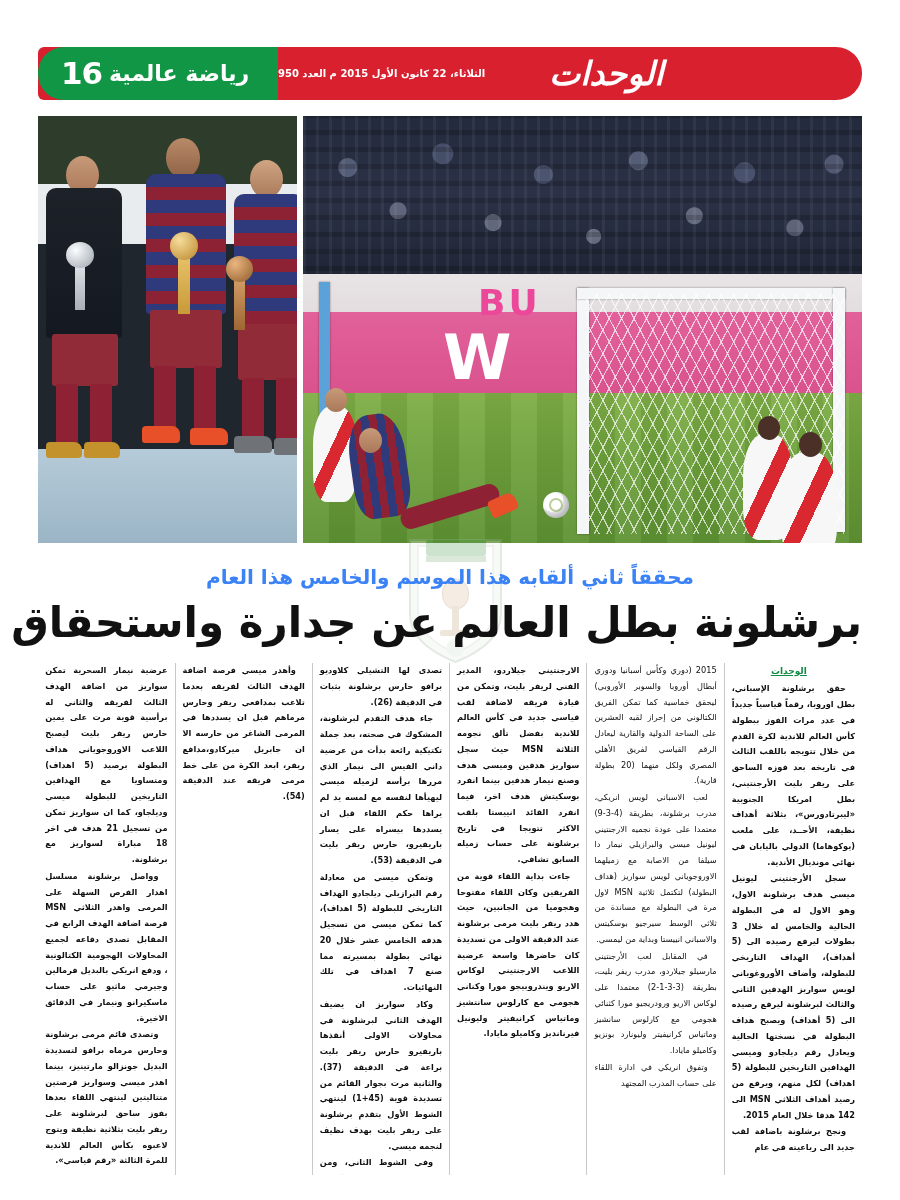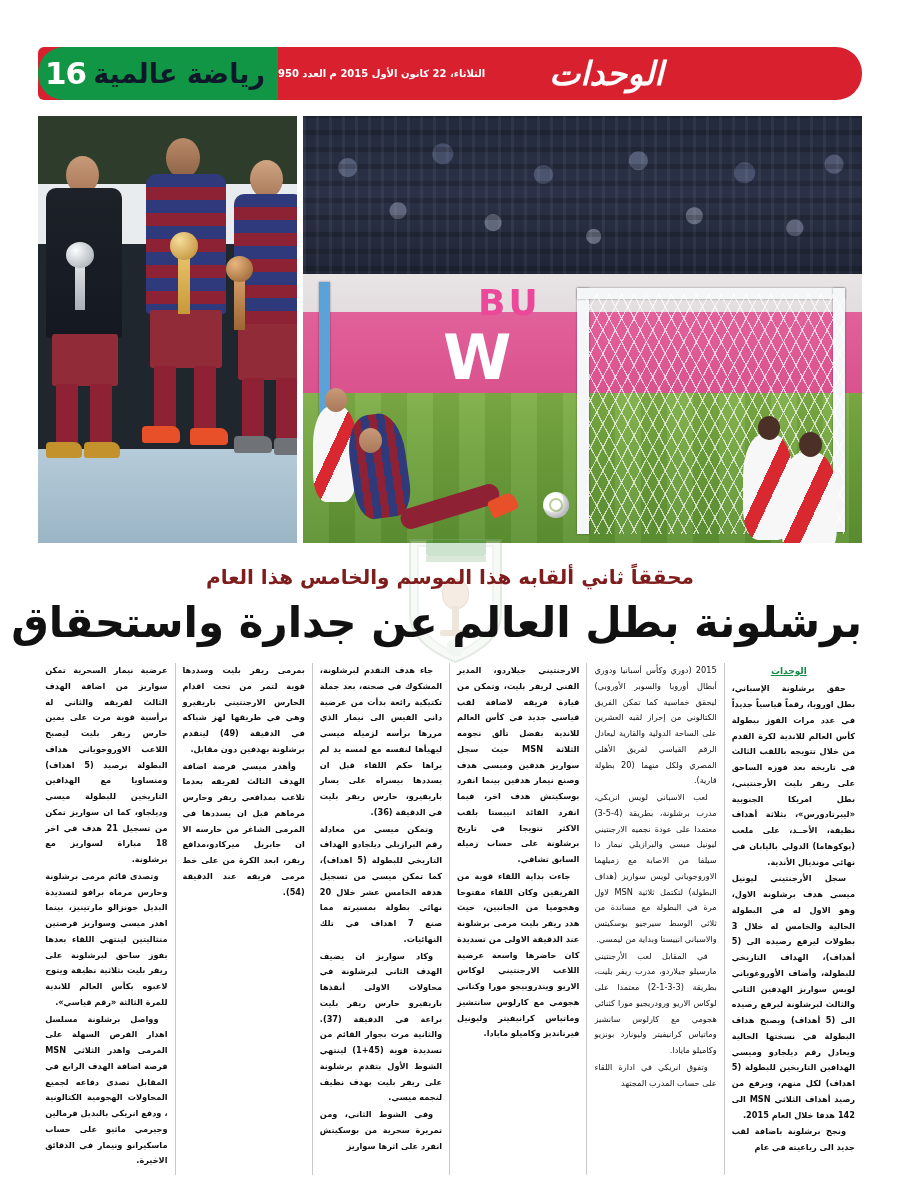--- a/index.html
+++ b/index.html
@@ -50,22 +50,22 @@
 
   .badge-number {
     color: #ffffff;
     font-size: 31px;
     font-weight: bold;
     line-height: 1;
     letter-spacing: -1px;
   }
 
   .badge-label {
-    color: #0f172a;
-    font-size: 27px;
+    color: #ffffff;
+    font-size: 22px;
     font-weight: bold;
     line-height: 1;
   }
 
   .masthead-date {
     flex: 0 0 auto;
     color: #ffffff;
     font-size: 10px;
     font-weight: bold;
     align-self: center;
@@ -229,21 +229,21 @@
   }
 
   
   .kicker {
     position: absolute;
     top: 565px; right: 38px;
     width: 824px;
     text-align: center;
     font-size: 20px;
     font-weight: bold;
-    color: #7f1d1d;
+    color: #3b82f6;
     letter-spacing: 0;
     direction: rtl;
   }
 
   .headline {
     position: absolute;
     top: 597px; right: 38px;
     width: 824px;
     text-align: center;
     font-size: 42px;
@@ -398,42 +398,42 @@
 
     <div class="col col-bold">
       <p class="byline">الوحدات</p>
       <p>حقق برشلونة الإسباني، بطل اوروبا، رقماً قياسياً جديداً في عدد مرات الفوز ببطولة كأس العالم للاندية لكرة القدم من خلال تتويجه باللقب الثالث في تاريخه بعد فوزه الساحق على ريفر بليت الأرجنتيني، بطل امريكا الجنوبية «ليبرتادورس»، بثلاثة أهداف نظيفة، الأحــد، على ملعب (يوكوهاما) الدولي باليابان في نهائي مونديال الأندية.</p>
       <p>سجل الأرجنتيني ليونيل ميسي هدف برشلونة الاول، وهو الاول له في البطولة الحالية والخامس له خلال 3 بطولات ليرفع رصيده الى (5 أهداف)، الهداف التاريخي للبطولة، وأضاف الأوروغوياني لويس سواريز الهدفين الثاني والثالث لبرشلونة ليرفع رصيده الى (5 أهداف) ويصبح هداف البطولة في نسختها الحالية ويعادل رقم ديلجادو وميسي الهدافين التاريخين للبطولة (5 اهداف) لكل منهم، ويرفع من رصيد أهداف الثلاثي MSN الى 142 هدفا خلال العام 2015.</p>
       <p>ونجح برشلونة باضافة لقب جديد الى رباعيته في عام</p>
     </div>
 
     <div class="col col-light">
       <p class="noindent">2015 (دوري وكأس أسبانيا ودوري أبطال أوروبا والسوبر الأوروبي) ليحقق خماسية كما تمكن الفريق الكتالوني من إحراز لقبه العشرين على الساحة الدولية والقارية ليعادل الرقم القياسي لفريق الأهلي المصري ولكل منهما (20 بطولة قارية).</p>
-      <p>لعب الاسباني لويس انريكي، مدرب برشلونة، بطريقة (4-5-3) معتمدا على عودة نجميه الارجنتيني ليونيل ميسي والبرازيلي نيمار دا سيلفا من الاصابة مع زميلهما الاوروجوياني لويس سواريز (هداف البطولة) لتكتمل ثلاثية MSN لاول مرة في البطولة مع مساندة من ثلاثي الوسط سيرجيو بوسكيتس والاسباني انييستا وبداية من ليمسي.</p>
+      <p>لعب الاسباني لويس انريكي، مدرب برشلونة، بطريقة (4-3-9) معتمدا على عودة نجميه الارجنتيني ليونيل ميسي والبرازيلي نيمار دا سيلفا من الاصابة مع زميلهما الاوروجوياني لويس سواريز (هداف البطولة) لتكتمل ثلاثية MSN لاول مرة في البطولة مع مساندة من ثلاثي الوسط سيرجيو بوسكيتس والاسباني انييستا وبداية من ليمسي.</p>
       <p>في المقابل لعب الأرجنتيني مارسيلو جيلاردو، مدرب ريفر بليت، بطريقة (3-3-1-2) معتمدا على لوكاس الاريو ورودريجيو مورا كثنائي هجومي مع كارلوس سانشيز وماتياس كرانيفيتر وليونارد بونزيو وكاميلو مايادا.</p>
       <p>وتفوق انريكي في ادارة اللقاء على حساب المدرب المجتهد</p>
     </div>
 
     <div class="col col-bold">
       <p class="noindent">الارجنتيني جيلاردو، المدير الفني لريفر بليت، وتمكن من قيادة فريقه لاضافة لقب قياسي جديد في كأس العالم للاندية بفضل تألق نجومه الثلاثة MSN حيث سجل سواريز هدفين وميسي هدف وصنع نيمار هدفين بينما انفرد بوسكيتش هدف اخر، فيما انفرد القائد انييستا بلقب الاكثر تتويجا في تاريخ برشلونة على حساب زميله السابق تشافي.</p>
       <p>جاءت بداية اللقاء قوية من الفريقين وكان اللقاء مفتوحا وهجوميا من الجانبين، حيث هدد ريفر بليت مرمى برشلونة عند الدقيقة الاولى من تسديدة كان حاضرها واسعة عرضية اللاعب الارجنتيني لوكاس الاريو ويندروبيجو مورا وكناني هجومي مع كارلوس سانتشيز وماتياس كرانيفيتر وليونيل فيرنانديز وكاميلو مايادا.</p>
     </div>
 
     <div class="col col-bold">
-      <p>جاء هدف التقدم لبرشلونة، المشكوك في صحته، بعد جملة تكتيكية رائعة بدأت من عرضية داني الفيس الى نيمار الذي مررها برأسه لزميله ميسي ليهيأها لنفسه مع لمسه يد لم يراها حكم اللقاء قبل ان يسددها بيسراه على يسار باريفيرو، حارس ريفر بليت في الدقيقة (36).</p>
+      <p class="noindent">تصدى لها التشيلي كلاوديو برافو حارس برشلونة بثبات في الدقيقة (26).</p>
+      <p>جاء هدف التقدم لبرشلونة، المشكوك في صحته، بعد جملة تكتيكية رائعة بدأت من عرضية داني الفيس الى نيمار الذي مررها برأسه لزميله ميسي ليهيأها لنفسه مع لمسه يد لم يراها حكم اللقاء قبل ان يسددها بيسراه على يسار باريفيرو، حارس ريفر بليت في الدقيقة (53).</p>
       <p>وتمكن ميسي من معادلة رقم البرازيلي ديلجادو الهداف التاريخي للبطولة (5 اهداف)، كما تمكن ميسي من تسجيل هدفه الخامس عشر خلال 20 نهائي بطولة بمسيرته مما صنع 7 اهداف في تلك النهائيات.</p>
       <p>وكاد سواريز ان يضيف الهدف الثاني لبرشلونة في محاولات الاولى أنقذها باريفيرو حارس ريفر بليت براعة في الدقيقة (37). والثانية مرت بجوار القائم من تسديدة قوية (45+1) لينتهي الشوط الأول بتقدم برشلونة على ريفر بليت بهدف نظيف لنجمه ميسي.</p>
       <p>وفي الشوط الثاني، ومن تمريرة سحرية من بوسكيتش انفرد على اثرها سواريز</p>
     </div>
 
     <div class="col col-bold">
-      <p class="noindent">بمرمى ريفر بليت وسددها قوية لتمر من تحت اقدام الحارس الارجنتيني باريفيرو وهي في طريقها لهز شباكه في الدقيقة (49) ليتقدم برشلونة بهدفين دون مقابل.</p>
       <p>وأهدر ميسي فرصة اضافة الهدف الثالث لفريقه بعدما تلاعب بمدافعي ريفر وحارس مرماهم قبل ان يسددها في المرمى الشاغر من حارسه الا ان جابريل ميركادو،مدافع ريفر، ابعد الكرة من على خط مرمى فريقه عند الدقيقة (54).</p>
     </div>
 
     <div class="col col-bold">
       <p class="noindent">عرضية نيمار السحرية تمكن سواريز من اضافة الهدف الثالث لفريقه والثاني له برأسية قوية مرت على يمين حارس ريفر بليت ليصبح اللاعب الاوروجوياني هداف البطولة برصيد (5 اهداف) ومتساويا مع الهدافين التاريخين للبطولة ميسي وديلجاو، كما ان سواريز تمكن من تسجيل 21 هدف في اخر 18 مباراة لسواريز مع برشلونة.</p>
+      <p>وواصل برشلونة مسلسل اهدار الفرص السهلة على المرمى واهدر الثلاثي MSN فرصة اضافة الهدف الرابع في المقابل تصدى دفاعه لجميع المحاولات الهجومية الكتالونية ، ودفع انريكي بالبديل فرمالين وجيرمي ماثيو على حساب ماسكيرانو ونيمار في الدقائق الاخيرة.</p>
       <p>وتصدى قائم مرمى برشلونة وحارس مرماه برافو لتسديدة البديل جونزالو مارتينيز، بينما اهدر ميسي وسواريز فرصتين متتاليتين لينتهي اللقاء بعدها بفوز ساحق لبرشلونة على ريفر بليت بثلاثية نظيفة ويتوج لاعبوه بكأس العالم للاندية للمرة الثالثة «رقم قياسي».</p>
-      <p>وواصل برشلونة مسلسل اهدار الفرص السهلة على المرمى واهدر الثلاثي MSN فرصة اضافة الهدف الرابع في المقابل تصدى دفاعه لجميع المحاولات الهجومية الكتالونية ، ودفع انريكي بالبديل فرمالين وجيرمي ماثيو على حساب ماسكيرانو ونيمار في الدقائق الاخيرة.</p>
     </div>
 
   </div>
 </div>
 
 </body></html>

